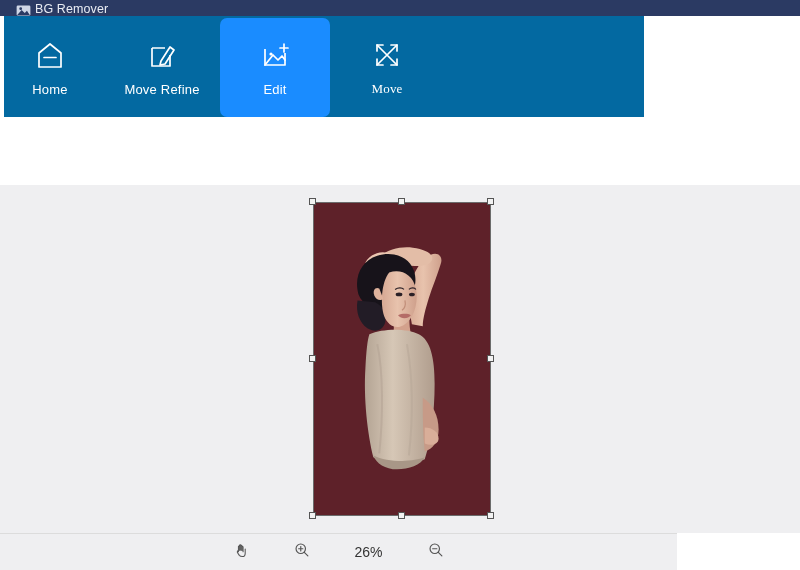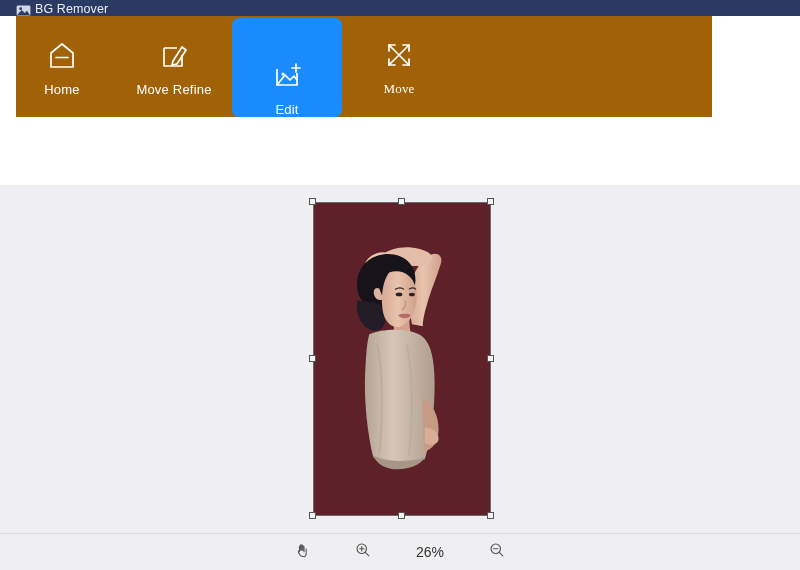--- a/index.html
+++ b/index.html
@@ -16,30 +16,30 @@
     background:#2b3a63; display:flex; align-items:flex-end; padding-left:16px;
   }
   .title-icon { width:15px; height:13px; position:relative; flex:none; }
   .title-text {
     color:#e9ecf3; font-size:12.5px; letter-spacing:.1px;
     margin-left:4px; white-space:nowrap;
   }
 
   
   .navbar {
-    position:absolute; left:16px; top:16px; width:696px; height:101px;
-    background:#a16207;
+    position:absolute; left:4px; top:16px; width:640px; height:101px;
+    background:#0369a1;
   }
   .nav-item {
     position:absolute; top:2px; width:110px; height:99px;
     display:flex; flex-direction:column; align-items:center;
     justify-content:center; gap:9px; border-radius:7px;
     cursor:pointer;
   }
-  .nav-item.active { background:#1a8cff;justify-content:flex-end; }
+  .nav-item.active { background:#1a8cff; }
   .nav-ico { width:34px; height:34px; display:block; }
   .nav-label { color:#ffffff; font-size:13px; letter-spacing:.2px; }
 
   
   .toolbar {
     position:absolute; left:0; top:117px; width:800px; height:68px;
     background:#ffffff;
   }
   .circ-btn {
     position:absolute; top:140px; width:20px; height:20px;
@@ -87,21 +87,21 @@
   .handle {
     position:absolute; width:7px; height:7px;
     background:#f2f2f2; border:1px solid #555; z-index:6;
   }
 
   
   .fig { position:absolute; left:0; top:0; width:100%; height:100%; }
 
   
   .bottombar {
-    position:absolute; left:0; top:533px; width:800px; height:37px;
+    position:absolute; left:0; top:533px; width:677px; height:37px;
     background:#efeff1; border-top:1px solid #dcdcdc;
     display:flex; align-items:center; justify-content:center; gap:38px;
   }
   .bb-btn {
     width:22px; height:22px; display:flex; align-items:center;
     justify-content:center; cursor:pointer;
   }
   .zoom-val { font-size:14px; color:#333; min-width:36px; text-align:center; }
 </style>
 </head>

